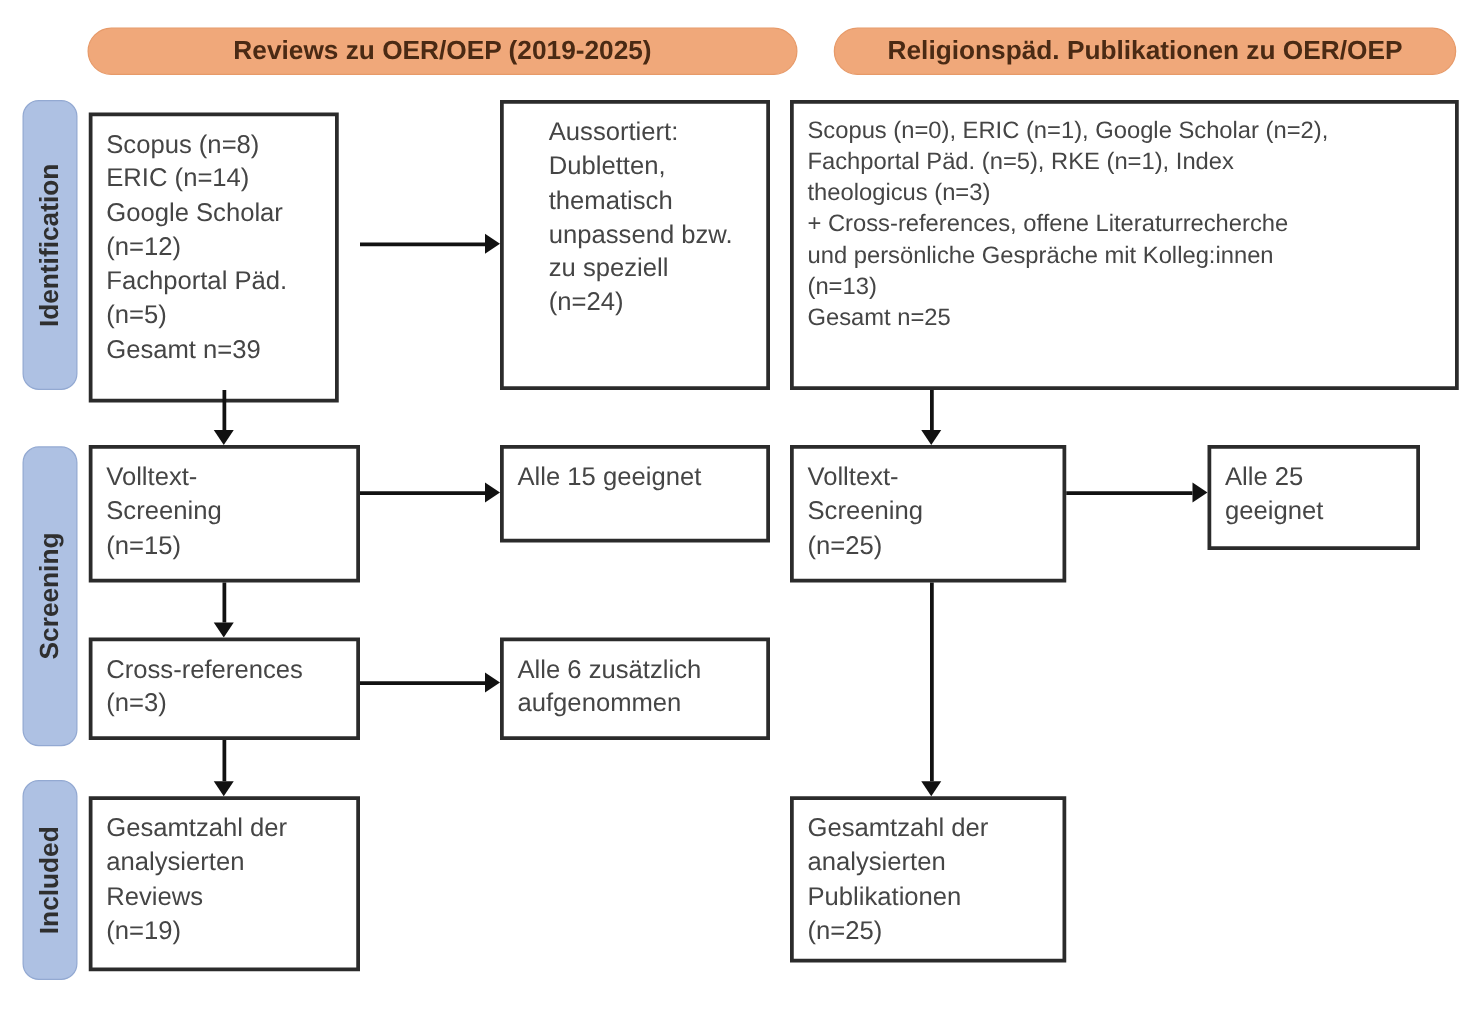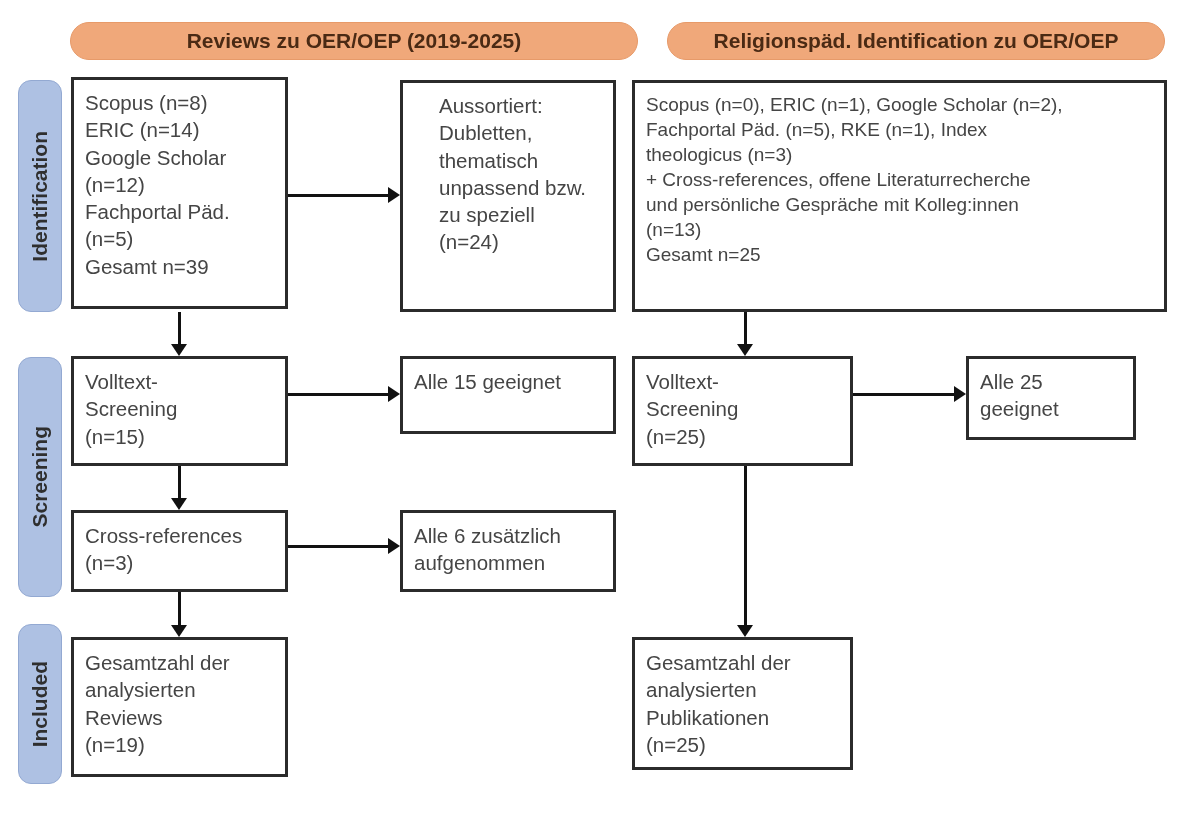--- a/index.html
+++ b/index.html
@@ -110,23 +110,23 @@
   <div class="stage-label" style="left:18px; top:357px; width:44px; height:240px;">
     <span>Screening</span>
   </div>
 
   <div class="stage-label" style="left:18px; top:624px; width:44px; height:160px;">
     <span>Included</span>
   </div>
 
   <div class="col-header" style="left:70px; top:22px; width:568px; height:38px;">Reviews zu OER/OEP (2019-2025)</div>
 
-  <div class="col-header" style="left:667px; top:22px; width:498px; height:38px;">Religionspäd. Identification zu OER/OEP</div>
-
-  <div class="box" style="left:71px; top:77px; width:217px; height:232px;">Scopus (n=8)
+  <div class="col-header" style="left:667px; top:22px; width:498px; height:38px;">Religionspäd. Publikationen zu OER/OEP</div>
+
+  <div class="box" style="left:71px; top:90px; width:200px; height:232px;">Scopus (n=8)
 ERIC (n=14)
 Google Scholar
 (n=12)
 Fachportal Päd.
 (n=5)
 Gesamt n=39</div>
 
   <div class="box" style="left:400px; top:80px; width:216px; height:232px;padding-left:36px;">Aussortiert:
 Dubletten,
 thematisch

